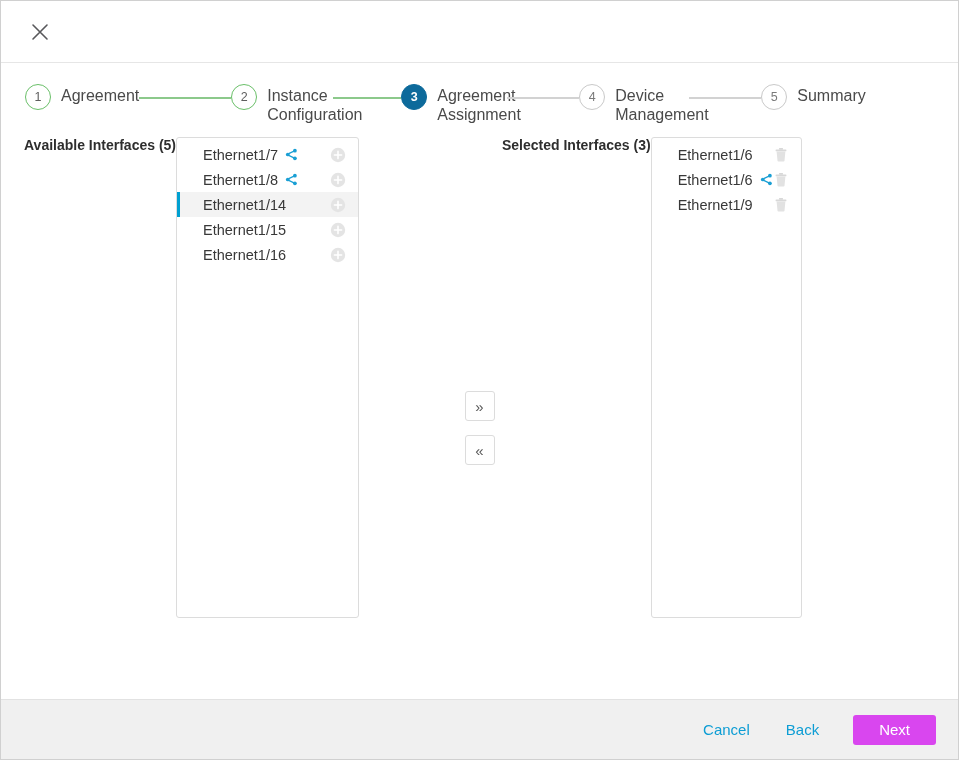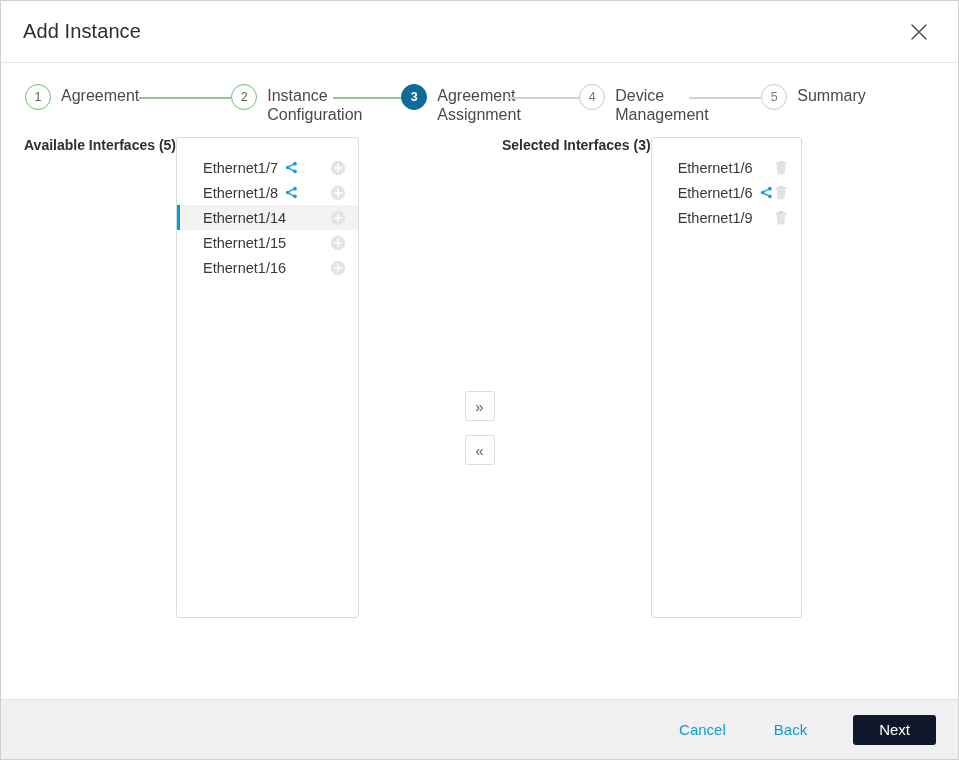--- a/index.html
+++ b/index.html
@@ -118,21 +118,21 @@
     color: #2e2e2e;
     margin-bottom: 9px;
     height: 18px;
   }
   .list-box {
     border: 1px solid #dcdcdc;
     border-radius: 3px;
     background: #ffffff;
     height: 481px;
     overflow: hidden;
-    padding-top: 17px;
+    padding-top: 4px;
   }
   .row {
     height: 25px;
     display: flex;
     align-items: center;
     padding-left: 26px;
     padding-right: 12px;
     position: relative;
     cursor: pointer;
     font-size: 14.5px;
@@ -187,51 +187,50 @@
 
   
   .footer {
     flex: 0 0 60px;
     background: #f0f0f0;
     border-top: 1px solid #e2e2e2;
     display: flex;
     align-items: center;
     justify-content: flex-end;
     padding-right: 22px;
-    gap: 16px;
+    gap: 4px;
   }
   .link-btn {
     color: #0d9dd4;
     font-size: 15px;
     background: none;
     border: none;
     padding: 8px 16px;
     cursor: pointer;
     font-family: inherit;
   }
   .primary-btn {
-    background: #0f172a;
+    background: #d946ef;
     color: #ffffff;
     border: none;
     border-radius: 3px;
     font-size: 15px;
     padding: 0 26px;
     height: 30px;
     margin-left: 14px;
     cursor: pointer;
     font-family: inherit;
   }
 </style>
 </head>
 <body>
 
 <div class="dialog">
 
   <div class="dialog-header">
-    <div class="dialog-title">Add Instance</div>
     <div class="close-btn">
       <svg width="22" height="22" viewBox="0 0 22 22" aria-hidden="true">
         <path d="M4 4 L18 18 M18 4 L4 18" stroke="#58585b" stroke-width="1.6" fill="none" stroke-linecap="round"></path>
       </svg>
     </div>
   </div>
 
   <div class="stepper">
 
     <div class="seg">

